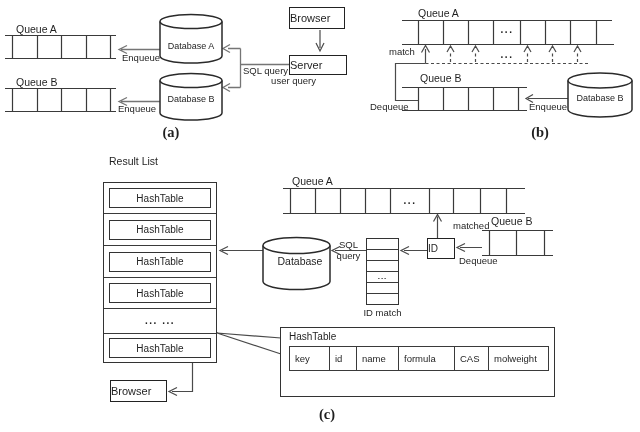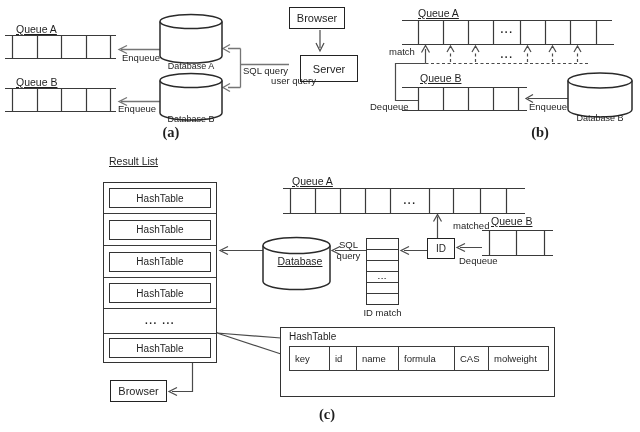--- a/index.html
+++ b/index.html
@@ -8,26 +8,26 @@
     position: relative; width: 640px; height: 432px; background: #ffffff;
     font-family: "Liberation Sans", sans-serif; color: #1f1f1f; overflow: hidden;
   }
   #artwork { position: absolute; left: 0; top: 0; }
   .s1 { stroke:#3a3a3a; stroke-width:1.2; fill:none; }
   .s2 { stroke:#757575; stroke-width:1.3; fill:none; }
   .s3 { stroke:#4a4a4a; stroke-width:1.2; fill:none; }
   .dash { stroke-dasharray:3 2.5; }
   .cylb { stroke:#2a2a2a; stroke-width:1.5; fill:#ffffff; }
   .lbl { position:absolute; font-size:9.5px; line-height:10px; white-space:nowrap; }
-  .med { font-size:10.5px; line-height:11px;text-decoration:underline; }
-  .sm  { font-size:9px;  line-height:10px;margin-top:20px; }
+  .med { font-size:10.5px; line-height:11px; }
+  .sm  { font-size:9px;  line-height:10px; }
   .ctr { text-align:center; }
   .rt  { text-align:right;margin-top:42px; }
   .box { position:absolute; border:1.8px solid #222222; background:#ffffff;
-         display:flex; align-items:center; justify-content:center; font-size:11px; }
+         display:flex; align-items:center; font-size:11px; }
   .thin { border-width:1.3px; }
   .cap { position:absolute; font-family:"Liberation Serif", serif; font-weight:bold;
          font-size:14.5px; text-align:center; }
   .ell { font-weight:700; letter-spacing:1.5px; font-size:10px; line-height:10px; }
   
   #result-list { position:absolute; left:103px; top:182px; width:114px; height:181px;
                  border:1.3px solid #333; display:flex; flex-direction:column; background:#fff; }
   .rl-row { display:flex; align-items:center; justify-content:center; border-bottom:1.1px solid #3a3a3a; }
   .rl-row:last-child { border-bottom:none; flex:1; }
   .rl-box { width:102px; height:20px; border:1.3px solid #333; display:flex;
@@ -94,21 +94,21 @@
     </g>
   </svg>
 
   <div class="lbl med" style="left:16px;top:24px">Queue A</div>
   <div class="lbl med" style="left:16px;top:77px">Queue B</div>
   <div class="lbl sm ctr" style="left:160px;top:41px;width:62px">Database A</div>
   <div class="lbl sm ctr" style="left:160px;top:94px;width:62px">Database B</div>
   <div class="box" style="left:289px;top:7px;width:56px;height:22px">
       <span>Browser</span>
     </div>
-  <div class="box" style="left:300px;top:55px;width:58px;height:27px">
+  <div class="box" style="left:289px;top:55px;width:58px;height:20px">
       <span>Server</span>
     </div>
   <div class="lbl rt" style="left:266px;top:34px;width:50px">user query</div>
   <div class="lbl" style="left:243px;top:66px">SQL query</div>
   <div class="lbl" style="left:122px;top:53px">Enqueue</div>
   <div class="lbl" style="left:118px;top:104px">Enqueue</div>
   <div class="cap" style="left:156px;top:124px;width:30px">(a)</div>
 
   <div class="lbl med" style="left:418px;top:8px">Queue A</div>
   <div class="lbl ell ctr" style="left:495px;top:25px;width:24px">...</div>

